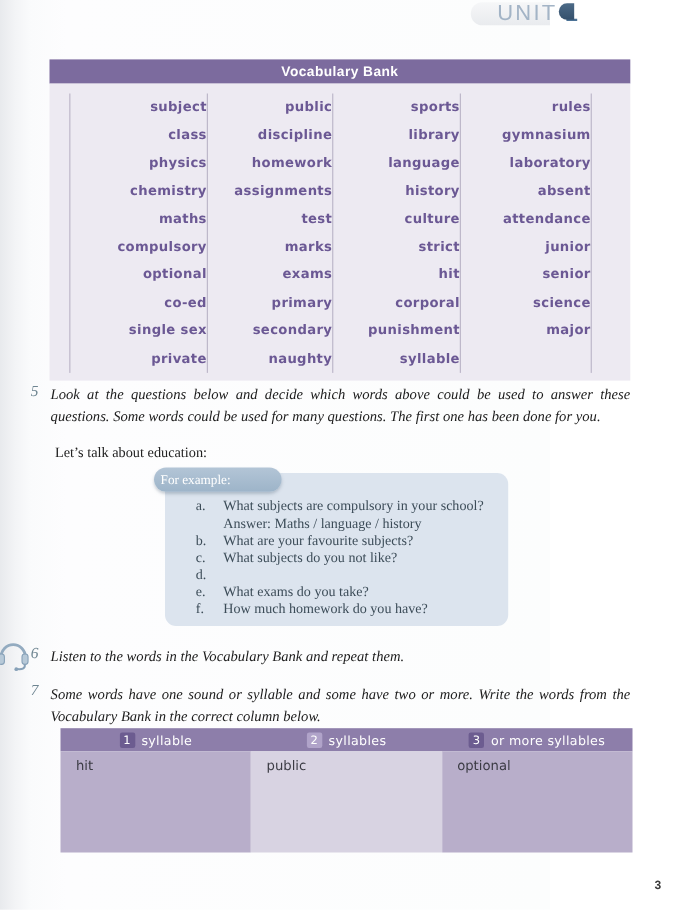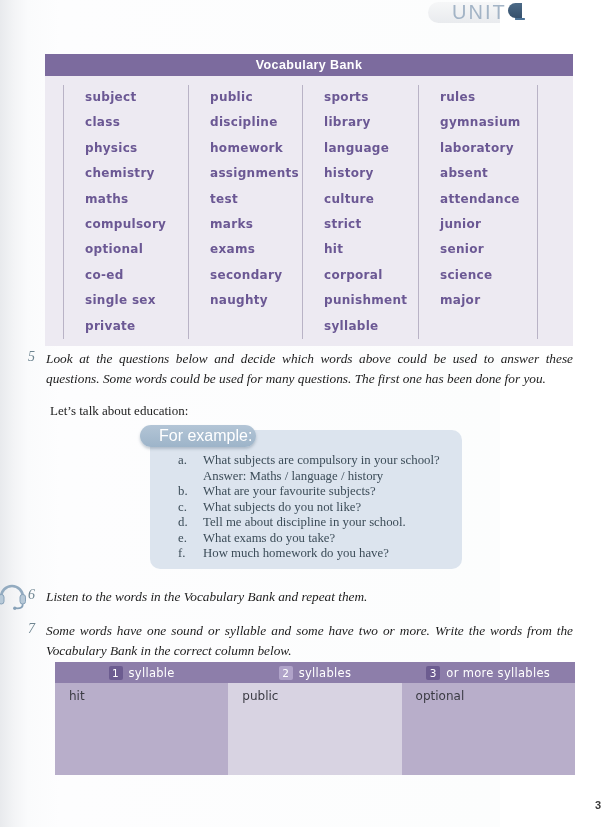--- a/index.html
+++ b/index.html
@@ -31,21 +31,21 @@
   }
 
   
   .vocab{position:absolute;left:45px;top:54px;width:528px;}
   .vocab-header{
     height:22px;background:#7c6b9e;color:#fff;
     font-size:12.5px;font-weight:600;letter-spacing:.4px;
     text-align:center;line-height:22px;
   }
   .vocab-body{background:#edeaf2;height:270px;box-sizing:border-box;padding-top:9px;}
-  .vocab-cols{margin-left:18px;width:474px;display:flex;border-right:1px solid #b9b3c6;}
+  .vocab-cols{margin-left:18px;width:474px;display:flex;border-right:1px solid #b9b3c6;text-align:right;}
   .vocab-col{border-left:1px solid #b9b3c6;box-sizing:border-box;padding-left:21px;}
   .vocab-col.c0{width:125px;}
   .vocab-col.c1{width:114px;}
   .vocab-col.c2{width:116px;}
   .vocab-col.c3{width:119px;}
   .vw{display:block;line-height:25.4px;font-size:12px;font-weight:600;
       color:#6b5894;letter-spacing:.3px;font-family:"DejaVu Sans",sans-serif;}
 
   
   .ex{position:absolute;left:28px;width:545px;display:flex;}
@@ -61,23 +61,24 @@
     font-family:"Liberation Serif",serif;font-size:13px;color:#222;}
 
   
   .example-box{
     position:absolute;left:150px;top:430px;width:312px;height:139px;
     background:#dce4ee;border-radius:10px;
   }
   .example-pill{
     position:absolute;left:140px;top:425px;width:116px;height:22px;
     background:linear-gradient(180deg,#b3c5d6,#9db4c9);
-    border-radius:12px;color:#fff;font-size:16px;line-height:22px;
-    padding-left:19px;box-sizing:border-box;
+    border-radius:12px;color:#fff;font-size:12px;line-height:22px;
+    padding-left:6px;box-sizing:border-box;
     box-shadow:0 2px 3px rgba(90,110,130,.35);
+    font-family:Liberation Serif, serif;
   }
   .q-list{position:absolute;left:178px;top:453px;width:275px;
     font-family:"Liberation Serif",serif;font-size:12.8px;color:#3c4c58;}
   .q-row{display:flex;line-height:15.5px;}
   .q-letter{width:25px;flex:none;}
   .q-answer{padding-left:25px;line-height:15.5px;}
 
   
   .headset{position:absolute;left:-5px;top:578px;width:34px;height:34px;}
 
@@ -126,20 +127,21 @@
           <span class="vw">private</span>
         </div>
         <div class="vocab-col c1">
           <span class="vw">public</span>
           <span class="vw">discipline</span>
           <span class="vw">homework</span>
           <span class="vw">assignments</span>
           <span class="vw">test</span>
           <span class="vw">marks</span>
           <span class="vw">exams</span>
+          <span class="vw">primary</span>
           <span class="vw">secondary</span>
           <span class="vw">naughty</span>
         </div>
         <div class="vocab-col c2">
           <span class="vw">sports</span>
           <span class="vw">library</span>
           <span class="vw">language</span>
           <span class="vw">history</span>
           <span class="vw">culture</span>
           <span class="vw">strict</span>
@@ -182,21 +184,20 @@
     <div class="q-row">
       <span class="q-letter">b.</span>
       <span>What are your favourite subjects?</span>
     </div>
     <div class="q-row">
       <span class="q-letter">c.</span>
       <span>What subjects do you not like?</span>
     </div>
     <div class="q-row">
       <span class="q-letter">d.</span>
-      <span>Tell me about discipline in your school.</span>
     </div>
     <div class="q-row">
       <span class="q-letter">e.</span>
       <span>What exams do you take?</span>
     </div>
     <div class="q-row">
       <span class="q-letter">f.</span>
       <span>How much homework do you have?</span>
     </div>
   </div>

